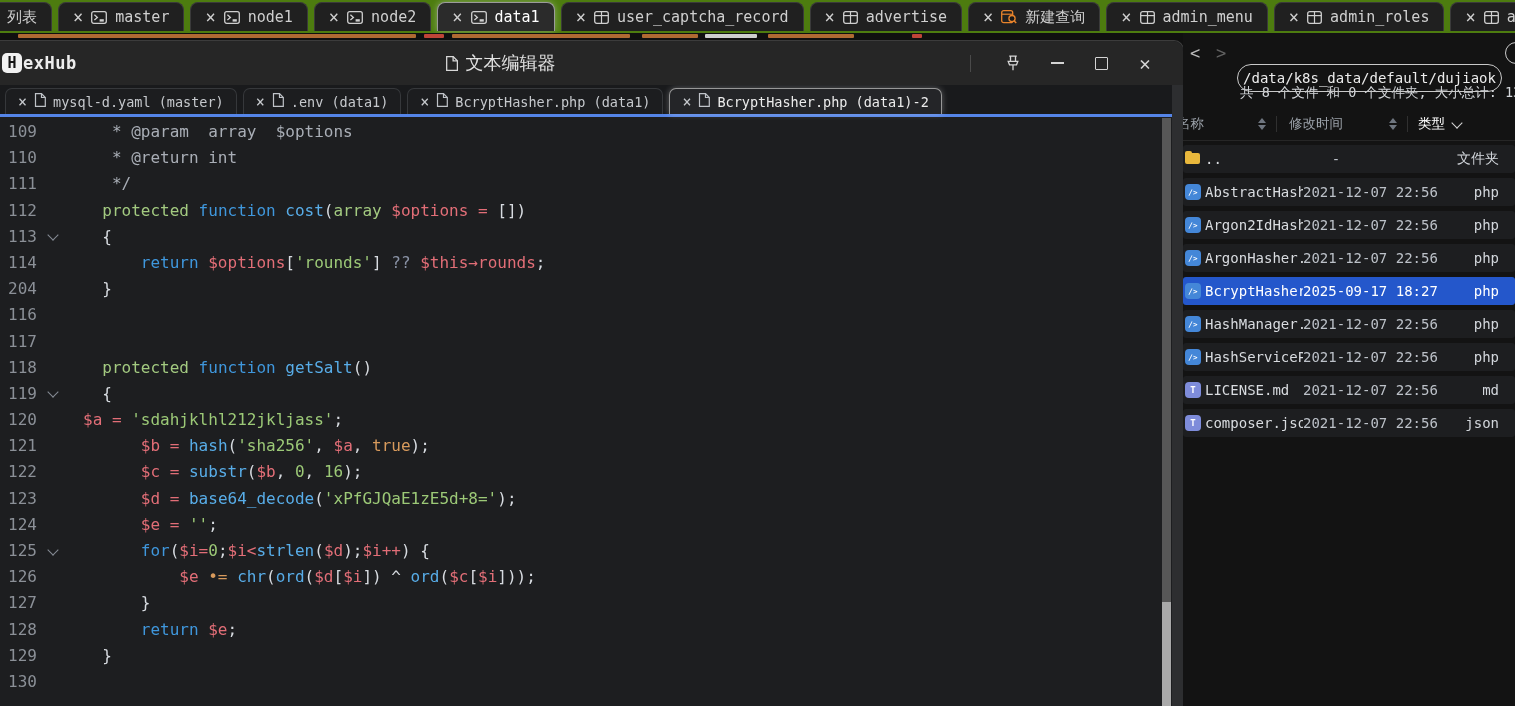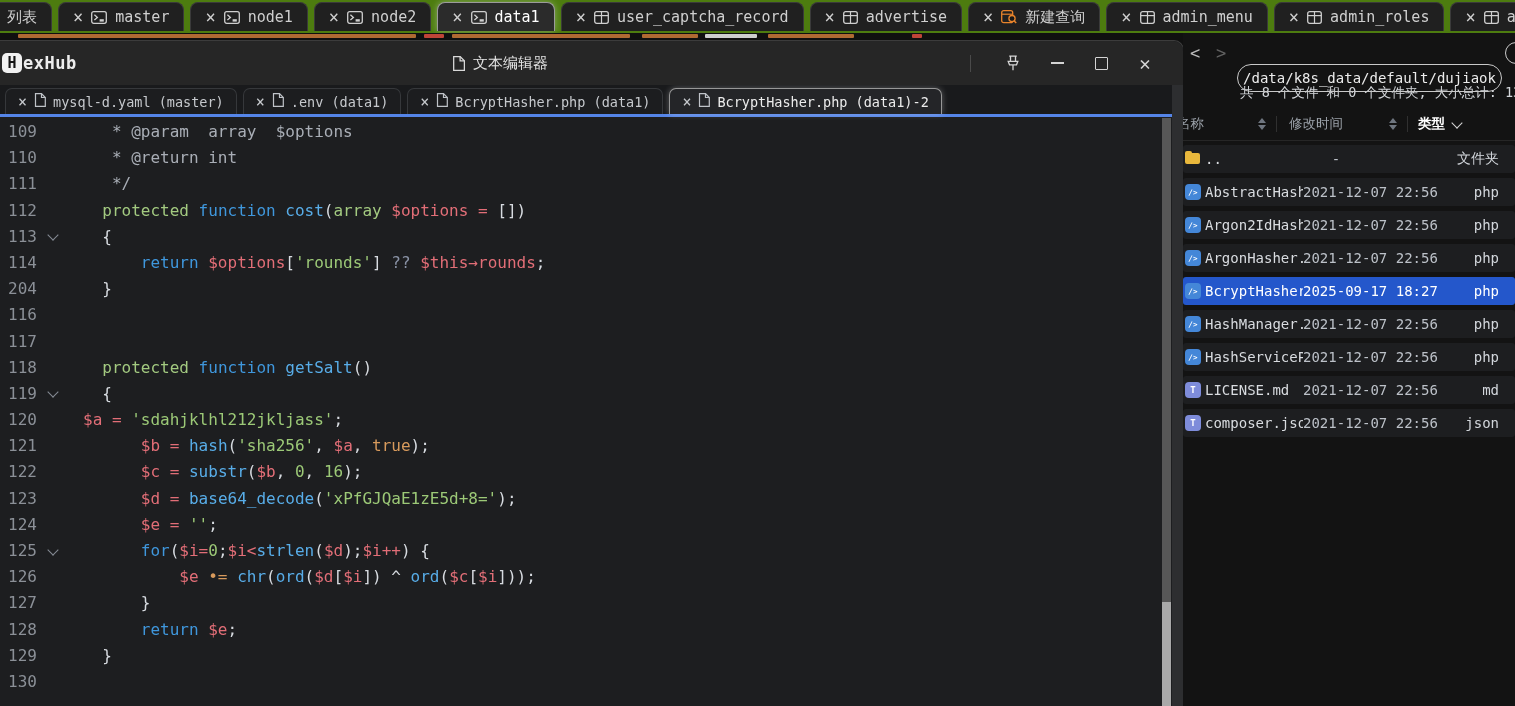--- a/index.html
+++ b/index.html
@@ -27,21 +27,21 @@
   
   .ewin{position:absolute;left:0;top:40px;width:1183px;height:666px;background:#1d1e20;
         border-top:1px solid #3c3c3c;border-right:1px solid #3c3c3c;border-radius:0 10px 0 0;}
   .titlebar{height:44px;background:#262626;border-radius:0 10px 0 0;position:relative;
             display:flex;align-items:center;}
   .logo{display:flex;align-items:center;gap:1px;margin-left:2px;}
   .logo .badge{width:20px;height:20px;background:#f1f1f1;color:#141414;border-radius:5px;
                font-weight:bold;font-size:15px;display:flex;align-items:center;justify-content:center;}
   .logo .ltext{font-weight:bold;font-size:17px;color:#ededed;letter-spacing:.5px;}
   .wtitle{position:absolute;left:0;right:183px;top:0;bottom:0;display:flex;align-items:center;
-          justify-content:center;gap:8px;font-size:15px;color:#e2e2e2;pointer-events:none;}
+          justify-content:center;gap:8px;font-size:18px;color:#e2e2e2;pointer-events:none;}
   .wtitle svg{color:#d8d8d8;}
   .wctrl{position:absolute;right:16px;top:0;bottom:0;display:flex;align-items:center;gap:0;}
   .wctrl .vdiv{width:1px;height:17px;background:#4a4a4a;margin-right:20px;}
   .wbtn{width:44px;height:44px;display:flex;align-items:center;justify-content:center;
         color:#d4d4d4;cursor:pointer;}
   .wbtn .minus{width:13px;height:2px;background:#d4d4d4;}
   .wbtn .sq{width:11px;height:11px;border:1.6px solid #d4d4d4;border-radius:1px;}
   .wbtn.close{font-size:19px;}
 
   
@@ -83,21 +83,21 @@
   .cutcircle{position:absolute;left:322px;top:9px;width:20px;height:20px;border:1.5px solid #c9c9c9;
              border-radius:50%;}
   .fstats{padding:6px 0 0 57px;font-size:13.5px;color:#d3d6da;white-space:nowrap;}
   .fhead{height:32px;margin-top:6px;display:flex;align-items:center;font-size:13.5px;color:#9aa0a8;
          border-bottom:1px solid #262626;position:relative;}
   .fhead .h-name{margin-left:-6px;white-space:nowrap;}
   .sorticon{display:inline-flex;flex-direction:column;gap:2px;margin:0 6px;cursor:pointer;}
   .sorticon i{display:block;width:0;height:0;border-left:4px solid transparent;border-right:4px solid transparent;}
   .sorticon .up{border-bottom:5px solid #6f7680;} .sorticon .dn{border-top:5px solid #6f7680;}
   .hdiv{width:1px;height:16px;background:#303030;margin:0 4px;}
-  .h-type{color:#fff;font-weight:bold;}
+  .h-type{color:#fff;font-weight:normal;}
   .typechev{width:7px;height:7px;border-right:1.8px solid #d6d6d6;border-bottom:1.8px solid #d6d6d6;
             transform:rotate(45deg);margin:-3px 0 0 8px;cursor:pointer;}
   .frows{padding-top:4px;}
   .frow{height:28px;margin:0 0 5px 0;background:#1d1e20;border-radius:3px;display:flex;
         align-items:center;padding-left:2px;font-size:14px;cursor:pointer;}
   .frow.sel{background:#2457cb;}
   .frow .fname{flex:1;margin-left:4px;color:#d9dce0;white-space:nowrap;overflow:hidden;}
   .frow .fdate{width:138px;flex:0 0 138px;color:#bcc1c8;white-space:nowrap;}
   .frow .ftype{width:58px;flex:0 0 58px;text-align:right;padding-right:16px;color:#d2d6db;white-space:nowrap;}
   .frow.sel .fname,.frow.sel .fdate,.frow.sel .ftype{color:#fff;}

